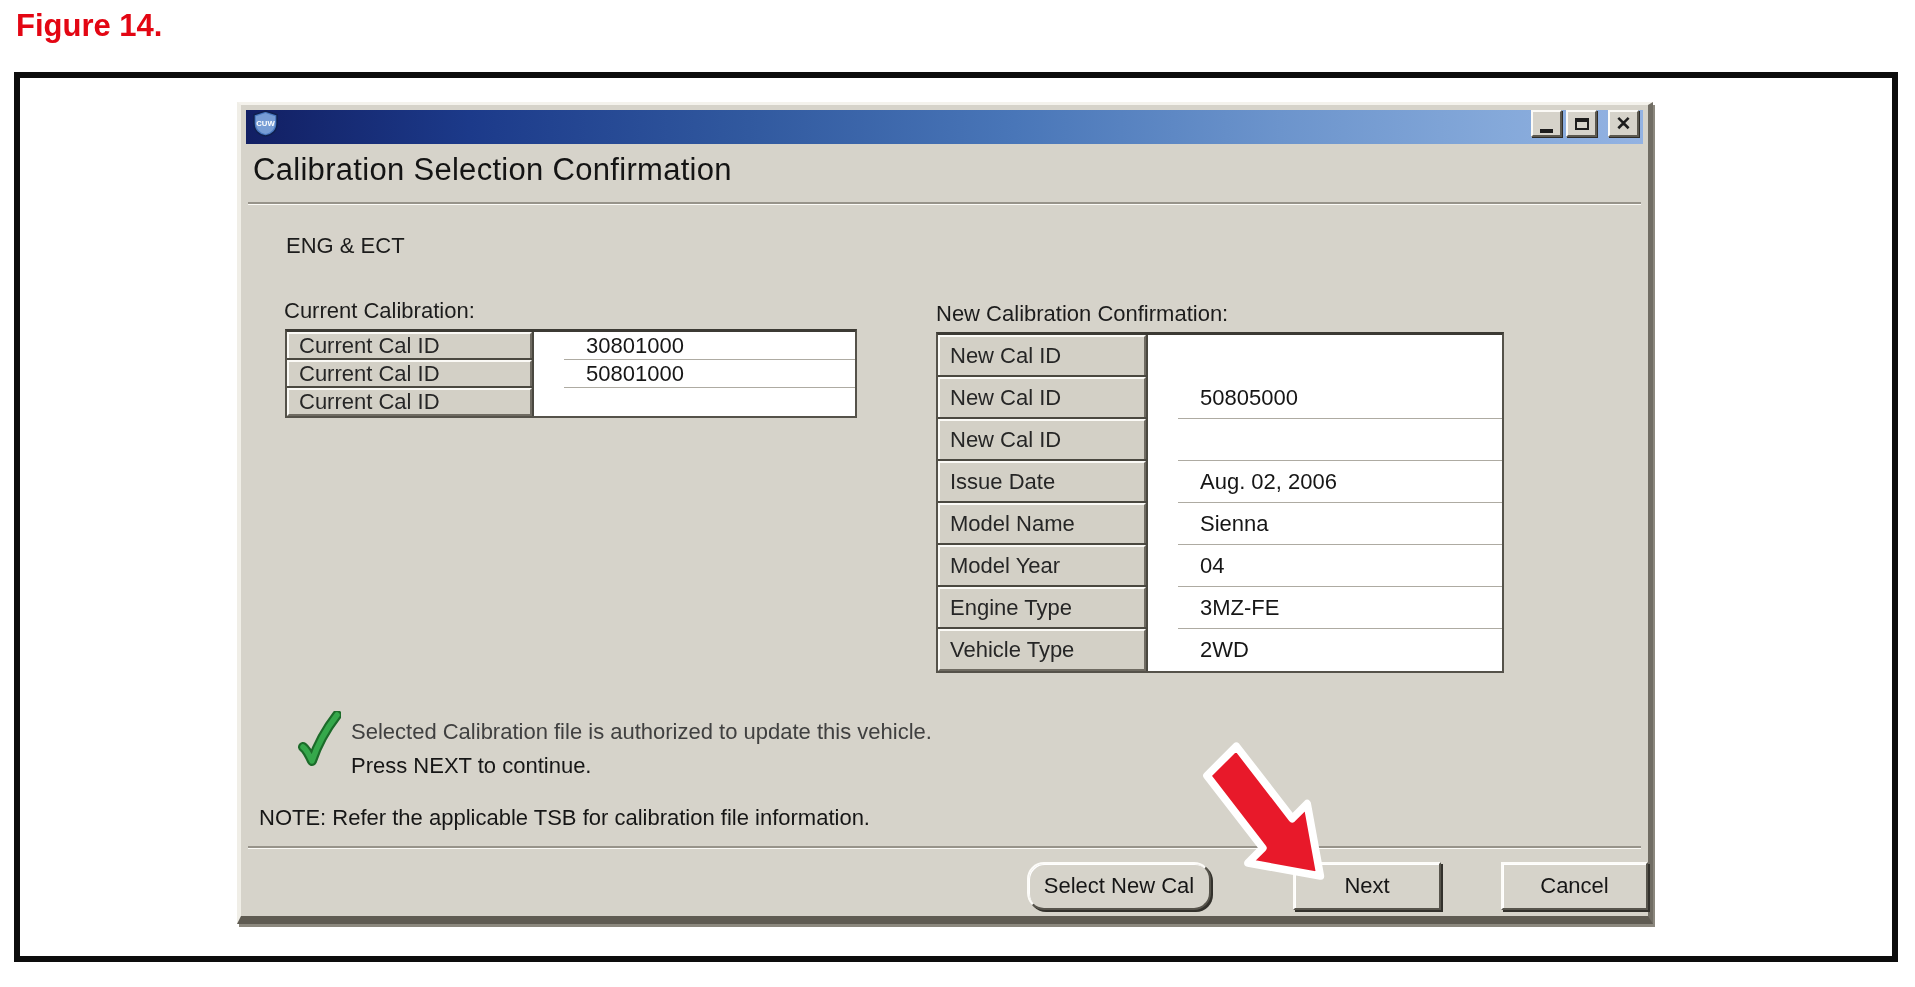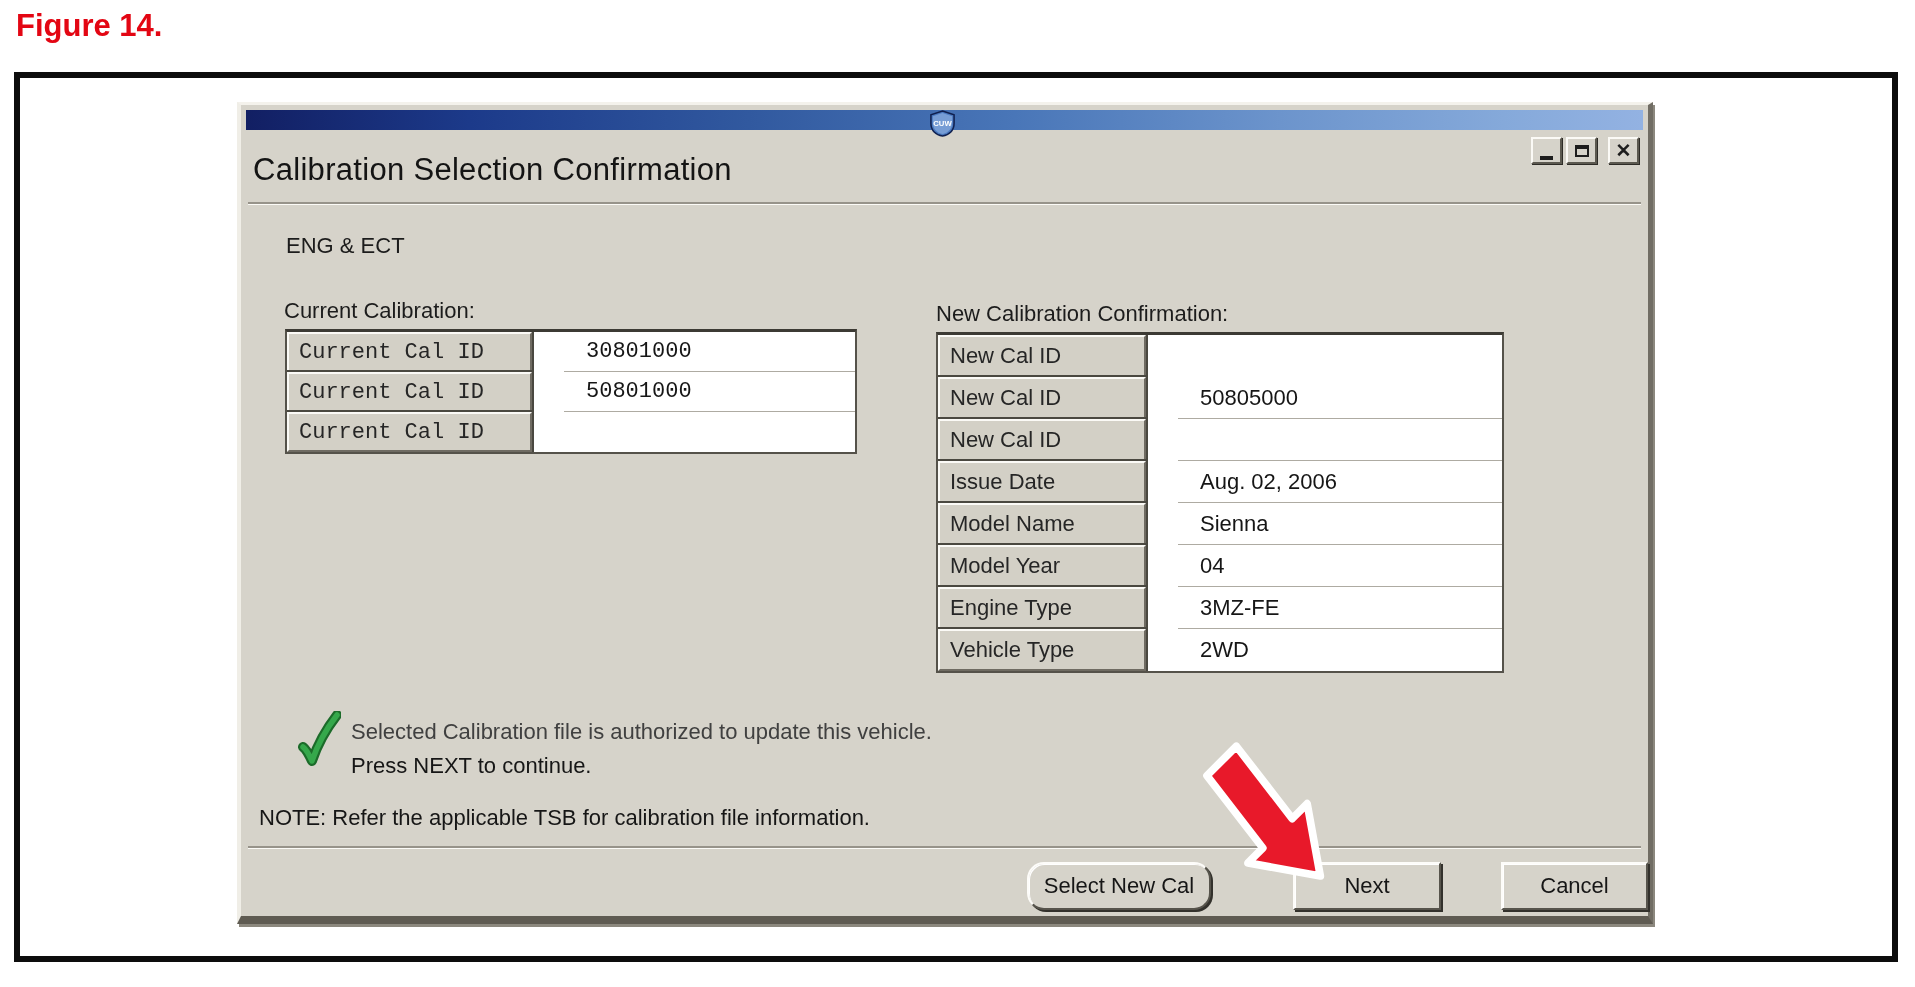--- a/index.html
+++ b/index.html
@@ -14,24 +14,24 @@
                   border:6px solid #0d0d0d; background:#ffffff; }
 
   
   .dialog { position:absolute; left:217px; top:24px; width:1416px; height:822px;
             background:#d6d3ca;
             border-style:solid;
             border-color:#f4f2ec #716d64 #5f5b52 #f0eee7;
             border-width:3px 5px 8px 4px;
             box-shadow:2px 3px 0 #8c887e; }
 
-  .title-bar { position:absolute; left:5px; top:5px; right:5px; height:20px;
-               display:flex; align-items:center; padding:0 4px;
+  .title-bar { position:absolute; left:5px; top:5px; right:5px; height:34px;
+               display:flex; align-items:flex-start; padding:0 4px;
                background:linear-gradient(90deg,#121f63 0%,#1c3a8a 16%,#31599f 36%,
-                          #4976b8 55%,#6c94cc 74%,#85a9da 90%,#93b2e2 100%);flex-direction:column; }
+                          #4976b8 55%,#6c94cc 74%,#85a9da 90%,#93b2e2 100%); }
   .title-icon { width:27px; height:27px; margin:0 7px 0 2px; flex:0 0 auto; }
   .title-text { color:#ffffff; font-size:21px; font-weight:bold;
                 letter-spacing:0.2px; white-space:nowrap;
                 text-shadow:1px 1px 0 rgba(0,0,0,0.55); }
   .win-controls { margin-left:auto; display:flex; align-items:center; gap:4px; }
   .win-btn { width:31px; height:27px; background:#d6d3ca;
              border:2px solid; border-color:#fbfaf6 #5c5950 #5c5950 #fbfaf6;
              box-shadow:1px 1px 0 #2e2c27;
              display:flex; align-items:center; justify-content:center;
              color:#1d1d1d; cursor:default; }
@@ -50,21 +50,21 @@
   .tbl-title { position:absolute; font-size:22px; color:#1c1c1c; }
   .tbl-title.cur { left:43px; top:193px; }
   .tbl-title.new { left:695px; top:196px; }
 
   
   .caltable { position:absolute; background:#ffffff; overflow:hidden;
               border:2px solid #55524a; border-top:3px solid #3c3a34; }
   .caltable.cur { left:44px;  top:224px; width:572px; }
   .caltable.new { left:695px; top:227px; width:568px; }
   .trow { display:flex; }
-  .caltable.cur .trow { height:40px;font-family:Liberation Mono, monospace; }
+  .caltable.cur .trow { height:28px; }
   .caltable.new .trow { height:42px; }
   .tlabel { flex:0 0 auto; display:flex; align-items:center;
             background:#d3d0c6; color:#262626; font-size:22px;
             padding-left:10px;
             border:2px solid; border-color:#fbfaf6 #6f6b62 #6f6b62 #fbfaf6;
             box-shadow:0 0 0 2px #4a4840; }
   .caltable.cur .tlabel { width:245px; }
   .caltable.new .tlabel { width:208px; }
   .tvalue { flex:1 1 auto; display:flex; align-items:center;
             background:#ffffff; color:#161616; font-size:22px;

